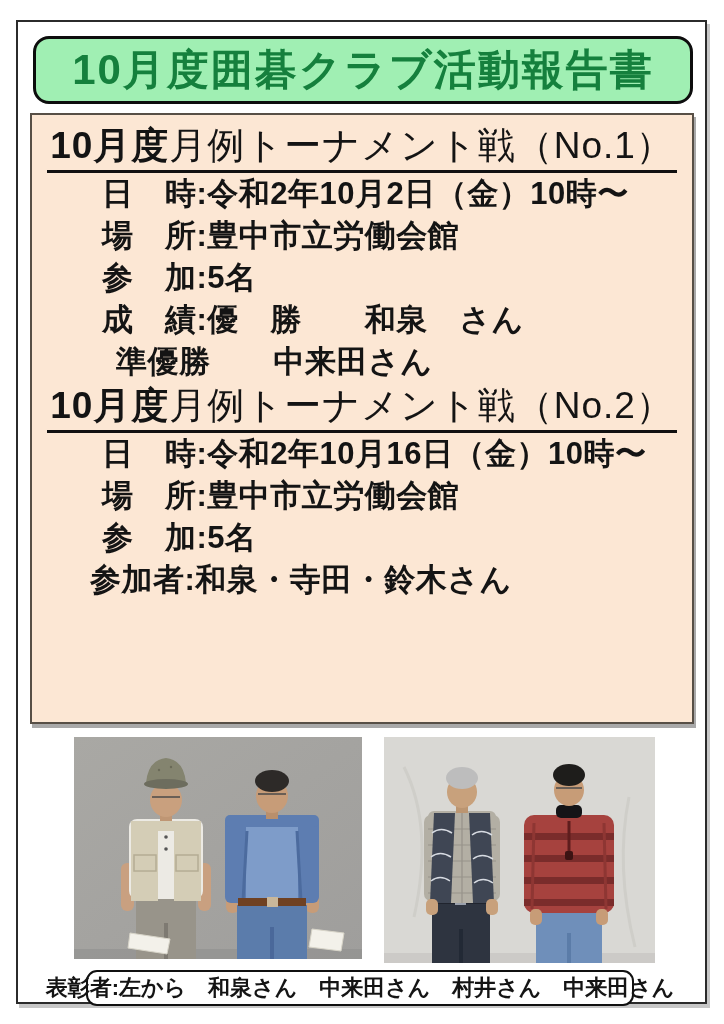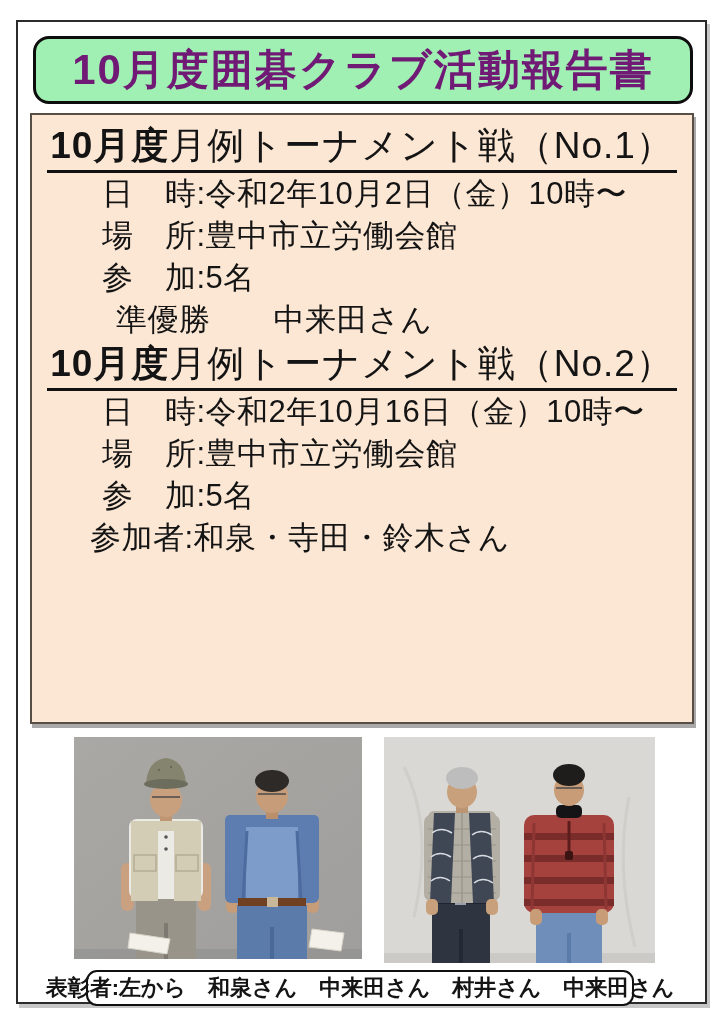--- a/index.html
+++ b/index.html
@@ -14,39 +14,39 @@
     border:2px solid #2b2b2b;background:#ffffff;box-sizing:border-box;
     box-shadow:3px 4px 0 #c7c7c7;
   }
   
   .banner{
     position:absolute;left:33px;top:36px;width:660px;height:68px;
     background:#a0efb3;border:3px solid #0d0d0d;border-radius:16px;
     box-sizing:border-box;display:flex;align-items:center;justify-content:center;
   }
   .banner span{
-    font-size:42px;font-weight:800;letter-spacing:2px;color:#701a75;
+    font-size:42px;font-weight:800;letter-spacing:2px;color:#15803d;
   }
   
   .report-box{
     position:absolute;left:30px;top:113px;width:664px;height:611px;
     background:#fce7d4;border:2px solid#574f46;box-sizing:border-box;
     box-shadow:2px 4px 0 #a9a9a9;padding-top:8px;
   }
   .sec-heading{
     height:50px;line-height:46px;text-align:center;white-space:nowrap;
   }
   .heading-underline{
     display:inline-block;border-bottom:3px solid #111;padding:0 3px 1px 3px;
     font-size:37px;letter-spacing:1px;
   }
   .hb{font-weight:800;}
   .hr{font-weight:500;}
   .line{
-    height:42px;line-height:42px;font-size:31px;font-weight:400;
+    height:42px;line-height:42px;font-size:31px;font-weight:700;
     padding-left:70px;white-space:nowrap;letter-spacing:0.5px;
   }
   .line.indent{padding-left:84px;}
   .line.outdent{padding-left:58px;}
   
   .photo{position:absolute;display:block;}
   .photo1{left:74px;top:737px;}
   .photo2{left:384px;top:737px;}
   
   .caption-box{
@@ -66,20 +66,21 @@
 </div>
 
 <div class="report-box">
 
   <div class="sec-heading">
     <span class="heading-underline"><span class="hb">10月度</span><span class="hr">月例トーナメント戦（No.1）</span></span>
   </div>
   <div class="line">日　時:令和2年10月2日（金）10時〜</div>
   <div class="line">場　所:豊中市立労働会館</div>
   <div class="line">参　加:5名</div>
+  <div class="line">成　績:優　勝　　和泉　さん</div>
   <div class="line indent">準優勝　　中来田さん</div>
 
   <div class="sec-heading">
     <span class="heading-underline"><span class="hb">10月度</span><span class="hr">月例トーナメント戦（No.2）</span></span>
   </div>
   <div class="line">日　時:令和2年10月16日（金）10時〜</div>
   <div class="line">場　所:豊中市立労働会館</div>
   <div class="line">参　加:5名</div>
   <div class="line outdent">参加者:和泉・寺田・鈴木さん</div>
 

